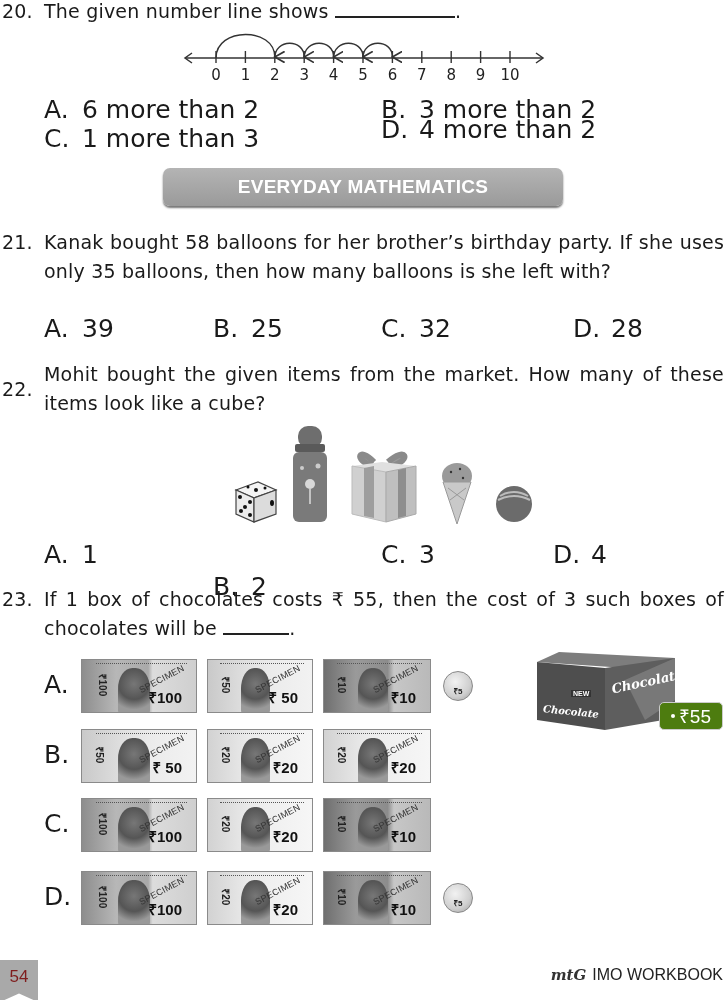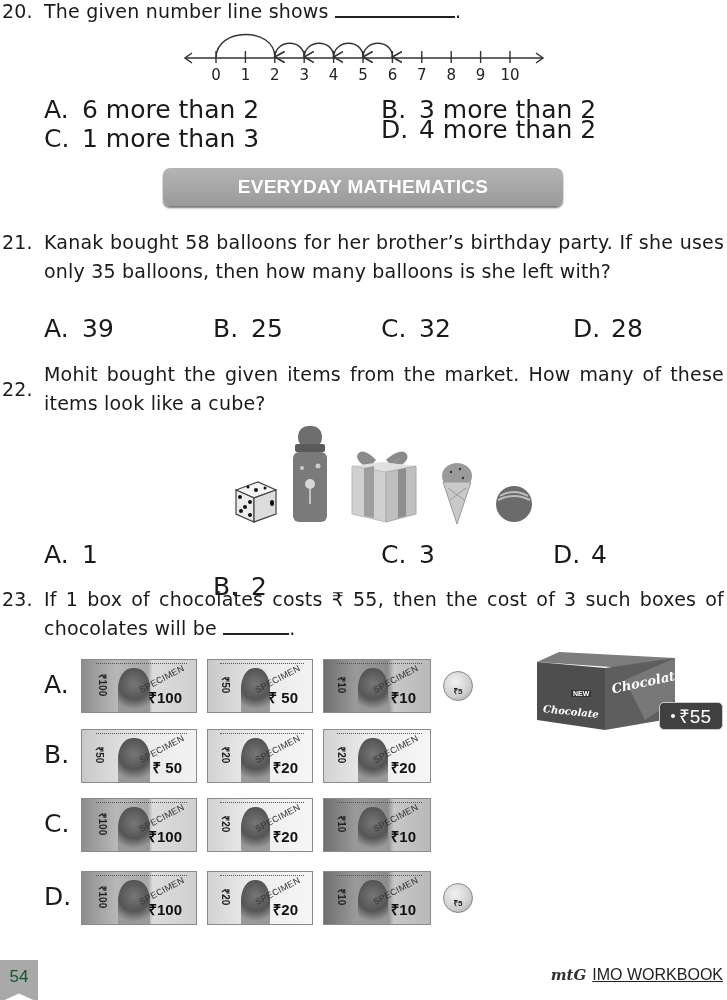--- a/index.html
+++ b/index.html
@@ -42,24 +42,24 @@
       border: 1px solid #888; display: flex; align-items: flex-end; justify-content: center; }
     .coin span { font-family: "Liberation Sans", sans-serif; font-size: 8px; font-weight: bold; color: #222; margin-bottom: 4px; }
 
     
     .item { position: absolute; }
 
     
     .page-tag { position: absolute; left: 0; top: 960px; width: 38px; height: 42px; background: #a9a9a9;
       clip-path: polygon(0 0, 100% 0, 100% 100%, 50% 80%, 0 100%);
       display: flex; align-items: flex-start; justify-content: center; padding-top: 7px; }
-    .page-tag span { font-family: "Liberation Sans", sans-serif; font-size: 17px; color: #14532d; }
+    .page-tag span { font-family: "Liberation Sans", sans-serif; font-size: 17px; color: #7f1d1d; }
     .footer-brand { position: absolute; right: 4px; top: 966px; display: flex; align-items: center; gap: 6px; }
     .footer-brand .logo { font-family: "DejaVu Serif", serif; font-style: italic; font-weight: bold; font-size: 15px; color: #333; }
-    .footer-brand .title { font-family: "Liberation Sans", sans-serif; font-size: 16px; color: #222; text-decoration: underline; }
+    .footer-brand .title { font-family: "Liberation Sans", sans-serif; font-size: 16px; color: #222; }
   </style>
 </head>
 <body>
 
 <div>
   <span class="q-num q-text abs" style="top:-3px;">20.</span>
   <div class="q-body q-text" style="top:-3px;">
     <span>The given number line shows</span>
     <span class="blank" style="width:120px;"></span><span>.</span>
   </div>
@@ -219,21 +219,21 @@
   <div class="abs" style="left:535px; top:640px; width:190px; height:95px;">
     <svg width="190" height="95" style="position:absolute; left:0; top:0;">
       <polygon points="2,22 24,12 140,18 120,30" fill="#7d7d7d"></polygon>
       <polygon points="2,22 70,28 70,90 2,80" fill="#4e4e4e"></polygon>
       <polygon points="70,28 140,18 140,78 70,90" fill="#5e5e5e"></polygon>
       <polygon points="90,40 140,18 140,60 110,80" fill="#8a8a8a" opacity="0.6"></polygon>
     </svg>
     <span class="abs" style="left:76px; top:34px; font-family:'DejaVu Serif',serif; font-weight:bold; font-style:italic; font-size:13px; color:#fff; transform:rotate(-12deg);">Chocolate</span>
     <span class="abs" style="left:8px; top:66px; font-family:'DejaVu Serif',serif; font-weight:bold; font-style:italic; font-size:10px; color:#fff; transform:rotate(6deg);">Chocolate</span>
     <span class="abs" style="left:36px; top:50px; font-family:'Liberation Sans',sans-serif; font-weight:bold; font-size:7px; color:#fff; background:#333; padding:0 2px;">NEW</span>
-    <div class="abs" style="left:124px; top:62px; width:64px; height:28px; background:#404040; border-radius:5px; border:1px solid #ccc; display:flex; align-items:center; justify-content:center; gap:4px;">
+    <div class="abs" style="left:124px; top:62px; width:64px; height:28px; background:#4d7c0f; border-radius:5px; border:1px solid #ccc; display:flex; align-items:center; justify-content:center; gap:4px;">
       <span style="width:4px; height:4px; border-radius:50%; background:#fff;"></span>
       <span style="font-family:'Liberation Sans',sans-serif; font-size:19px; color:#fff;">₹55</span>
     </div>
   </div>
 
   <div id="money-options">
       <div>
         <span class="opt" style="left: 44px; top: 672px;">A.</span>
         <div class="note n100" style="left: 81px; top: 659px; width: 116px;">
           <div class="topline"></div>

